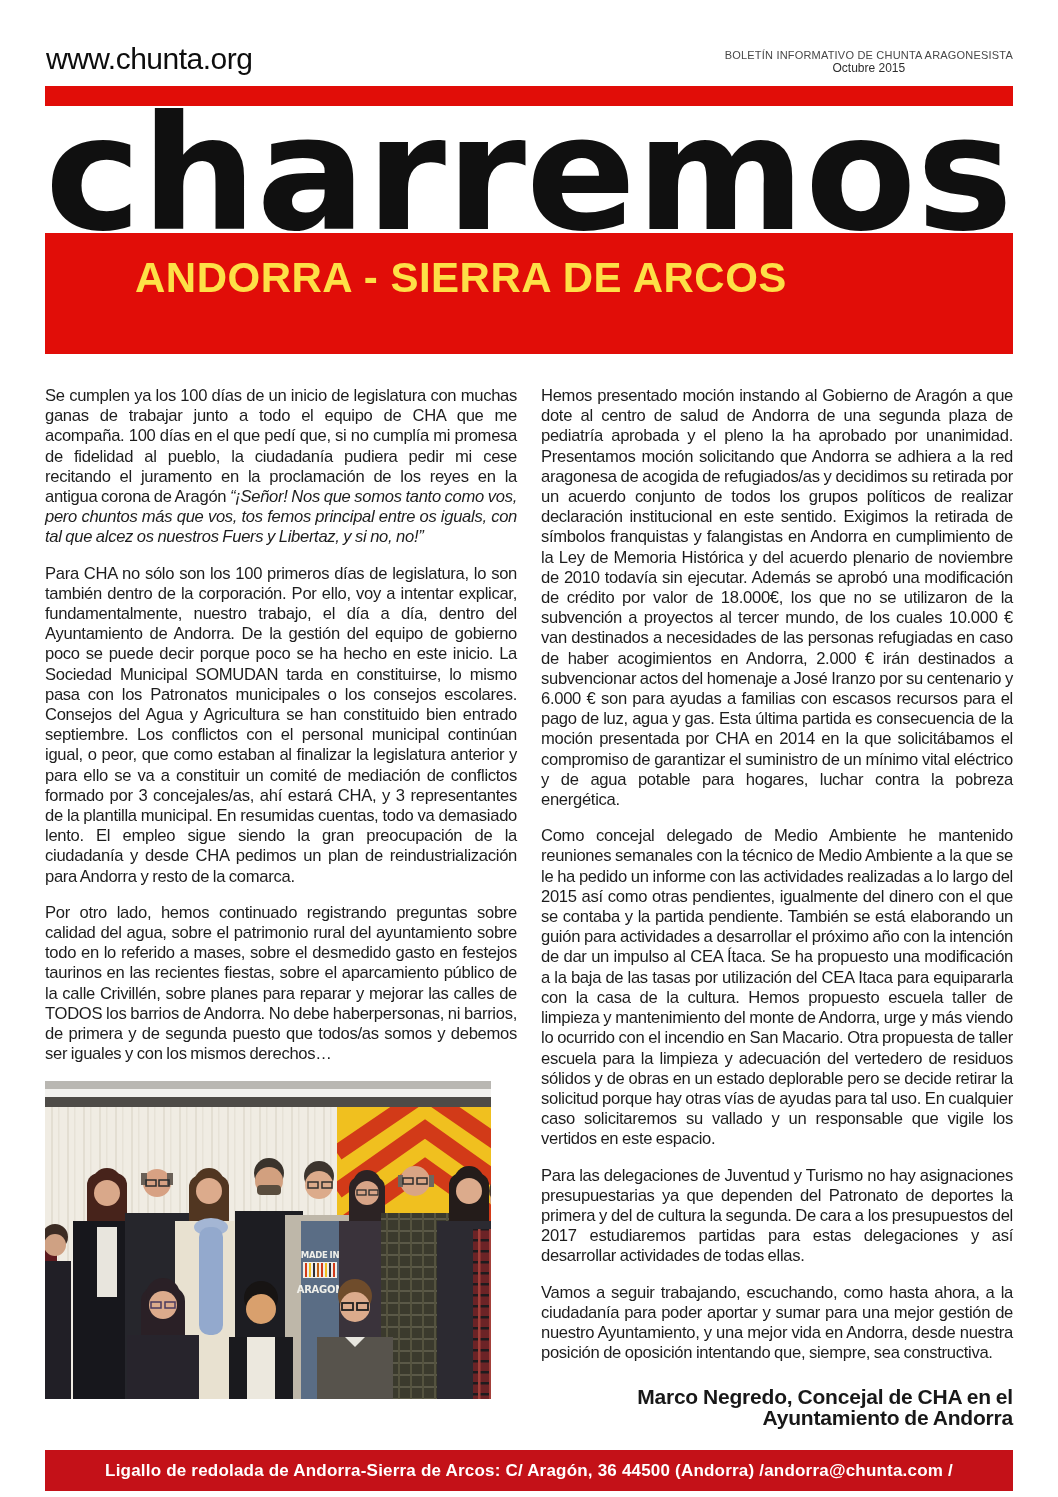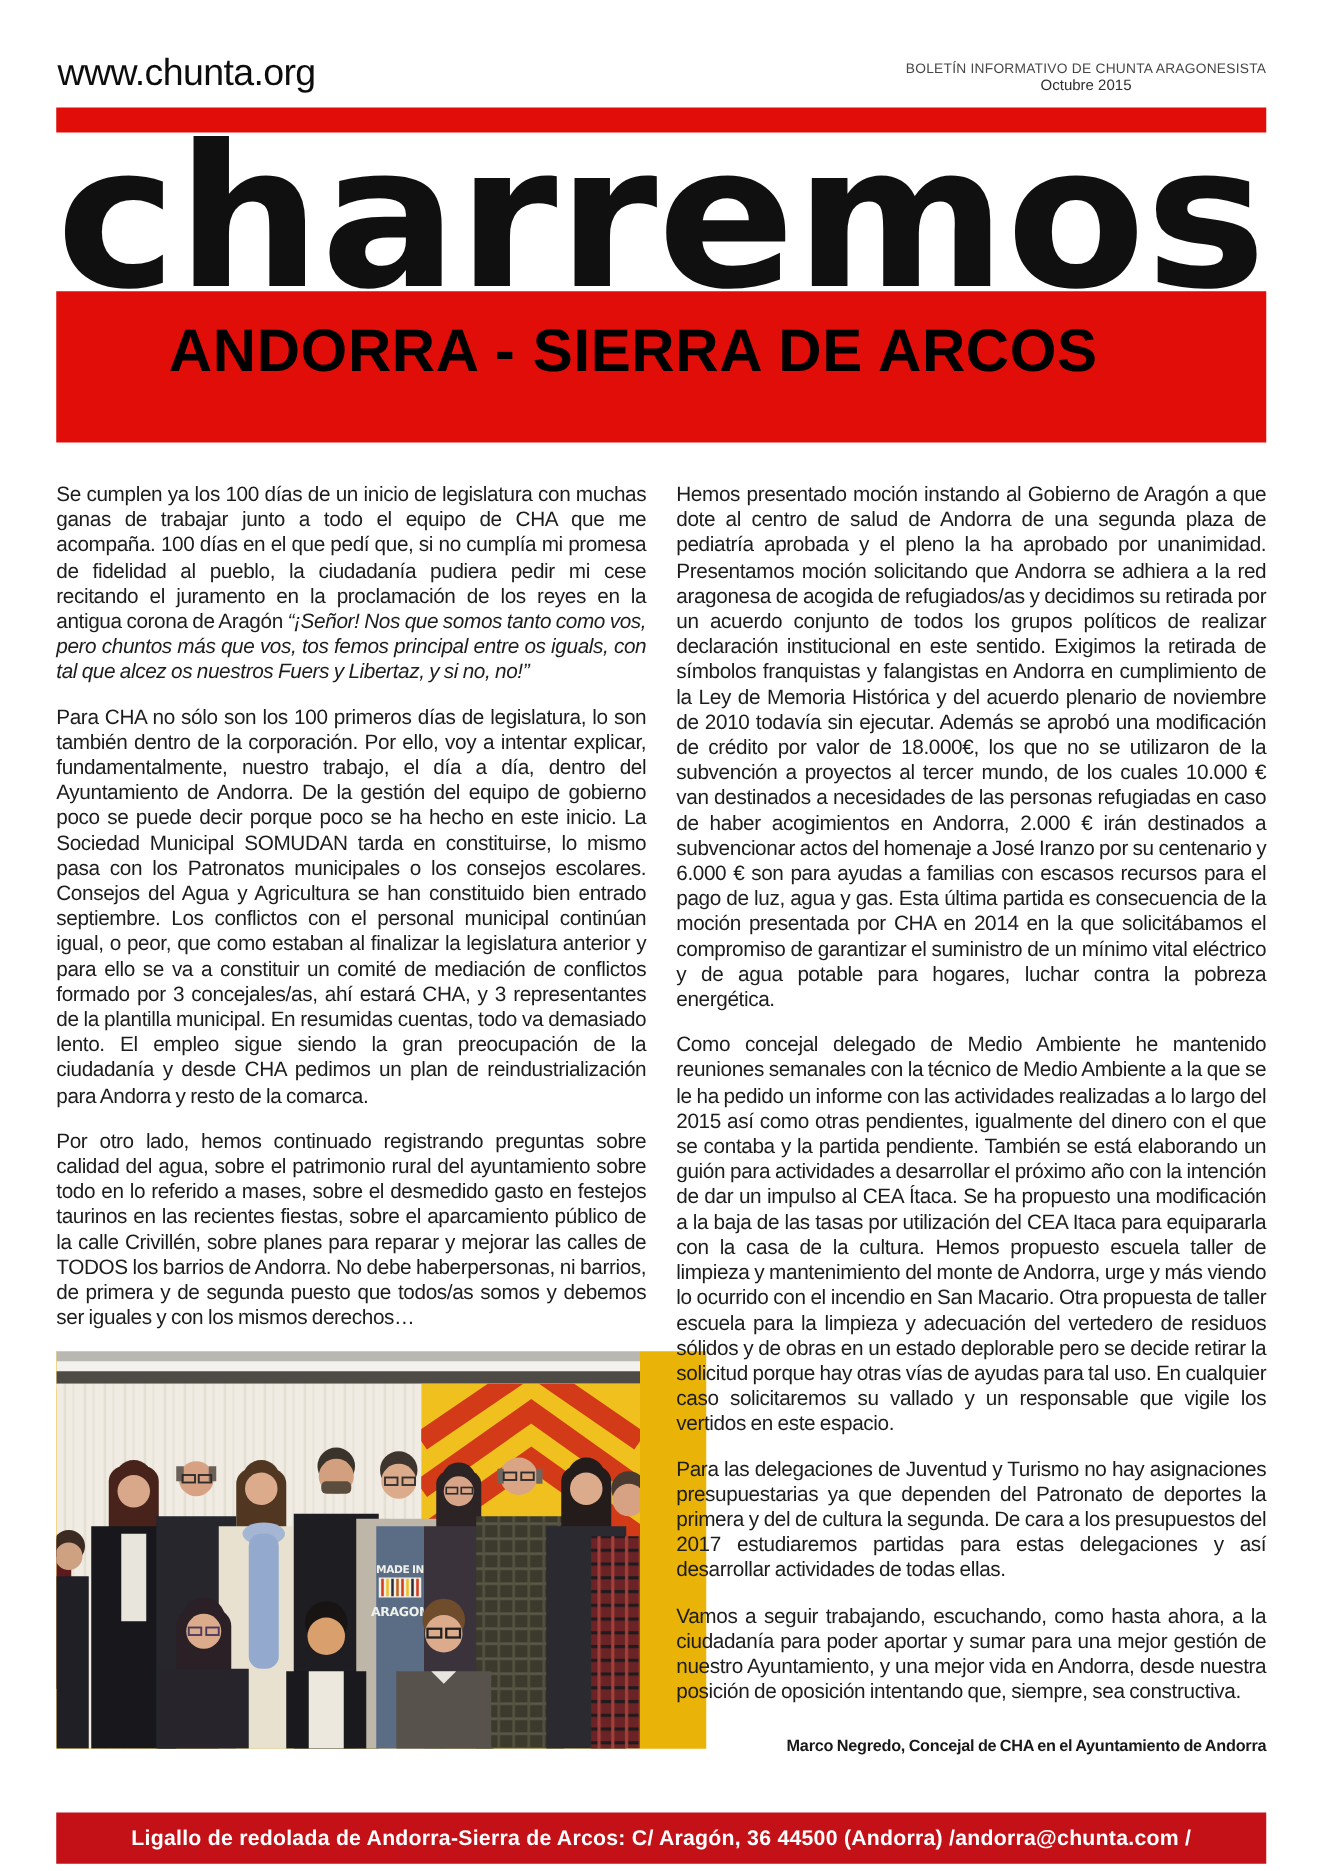--- a/index.html
+++ b/index.html
@@ -25,45 +25,45 @@
   .issue-date{font-size:12px;color:#2e2e2e;margin-top:0;}
 
   .red-strip{position:absolute;left:45px;top:86px;width:968px;height:20px;background:var(--red);}
 
   .masthead-title{position:absolute;left:45px;top:104px;width:968px;height:129px;}
 
   
   .banner{position:absolute;left:45px;top:233px;width:968px;height:121px;background:var(--red);}
   .banner-subtitle{
     position:absolute;left:90px;top:21px;
-    font-size:48px;font-weight:bold;color:#000000;letter-spacing:0.5px;white-space:nowrap;
+    font-size:42px;font-weight:bold;color:#fde047;letter-spacing:0.5px;white-space:nowrap;
   }
   .cha-logo{position:absolute;right:26px;top:10px;width:136px;}
   .logo-bar{
     margin:1px 0 0 40px;width:92px;height:11px;background:#ffffff;
     display:flex;align-items:center;gap:4px;padding-left:4px;box-sizing:border-box;
   }
   .logo-bar .sq{width:7px;height:7px;background:var(--red);flex:0 0 auto;}
 
   
   .col{
     position:absolute;top:386px;width:472px;
     font-size:16.6px;line-height:20.2px;letter-spacing:-0.3px;word-spacing:-0.6px;
     text-align:justify;color:var(--ink);
   }
   .col p{margin:0 0 16px 0;}
   .col-left{left:45px;}
   .col-right{left:541px;}
   em.quote{}
 
-  .photo{margin-top:0px;width:520px;height:318px;overflow:hidden;background:#eab308;}
+  .photo{margin-top:0px;width:446px;height:318px;overflow:hidden;background:#4d7c0f;}
 
   .signature{
     margin-top:24px;text-align:right;font-weight:bold;
-    font-size:13px;letter-spacing:-0.2px;color:#181818;
+    font-size:21px;letter-spacing:-0.2px;color:#181818;
   }
 
   
   .footer-bar{
     position:absolute;left:45px;top:1450px;width:968px;height:41px;
     background:var(--footer-red);color:#ffffff;font-weight:bold;
     font-size:17px;line-height:41px;text-align:center;letter-spacing:0.2px;
   }
 </style>
 </head>

